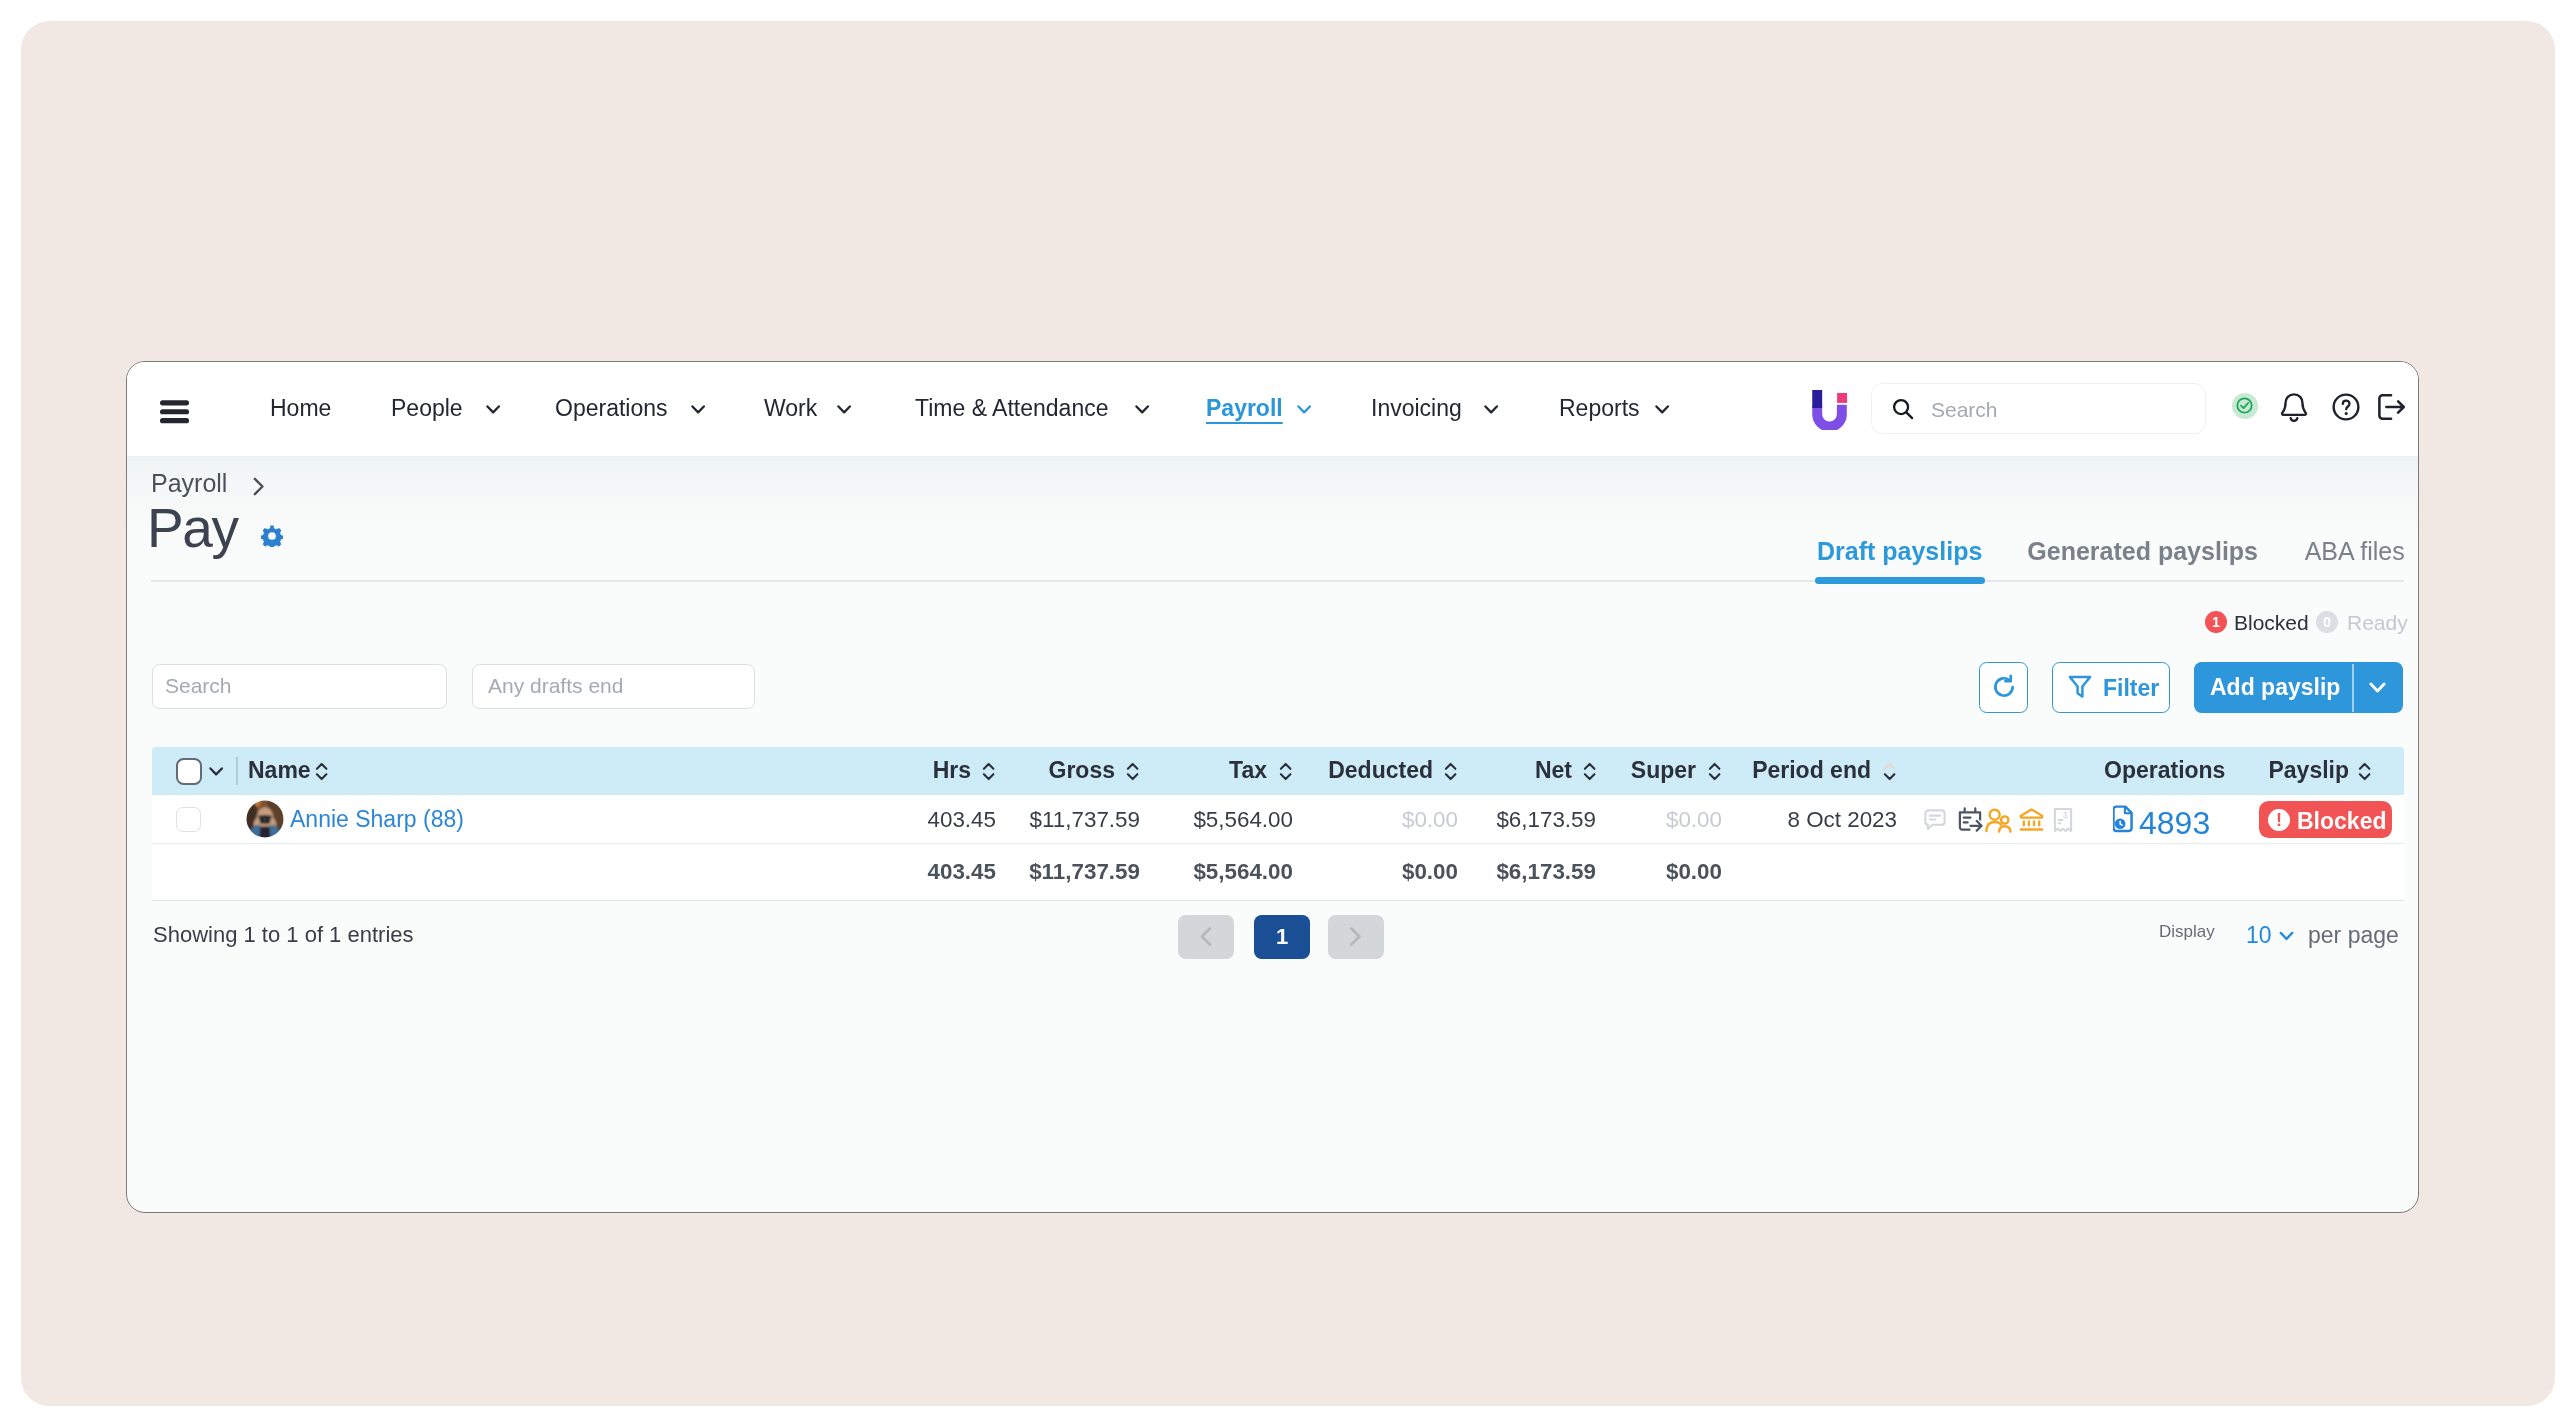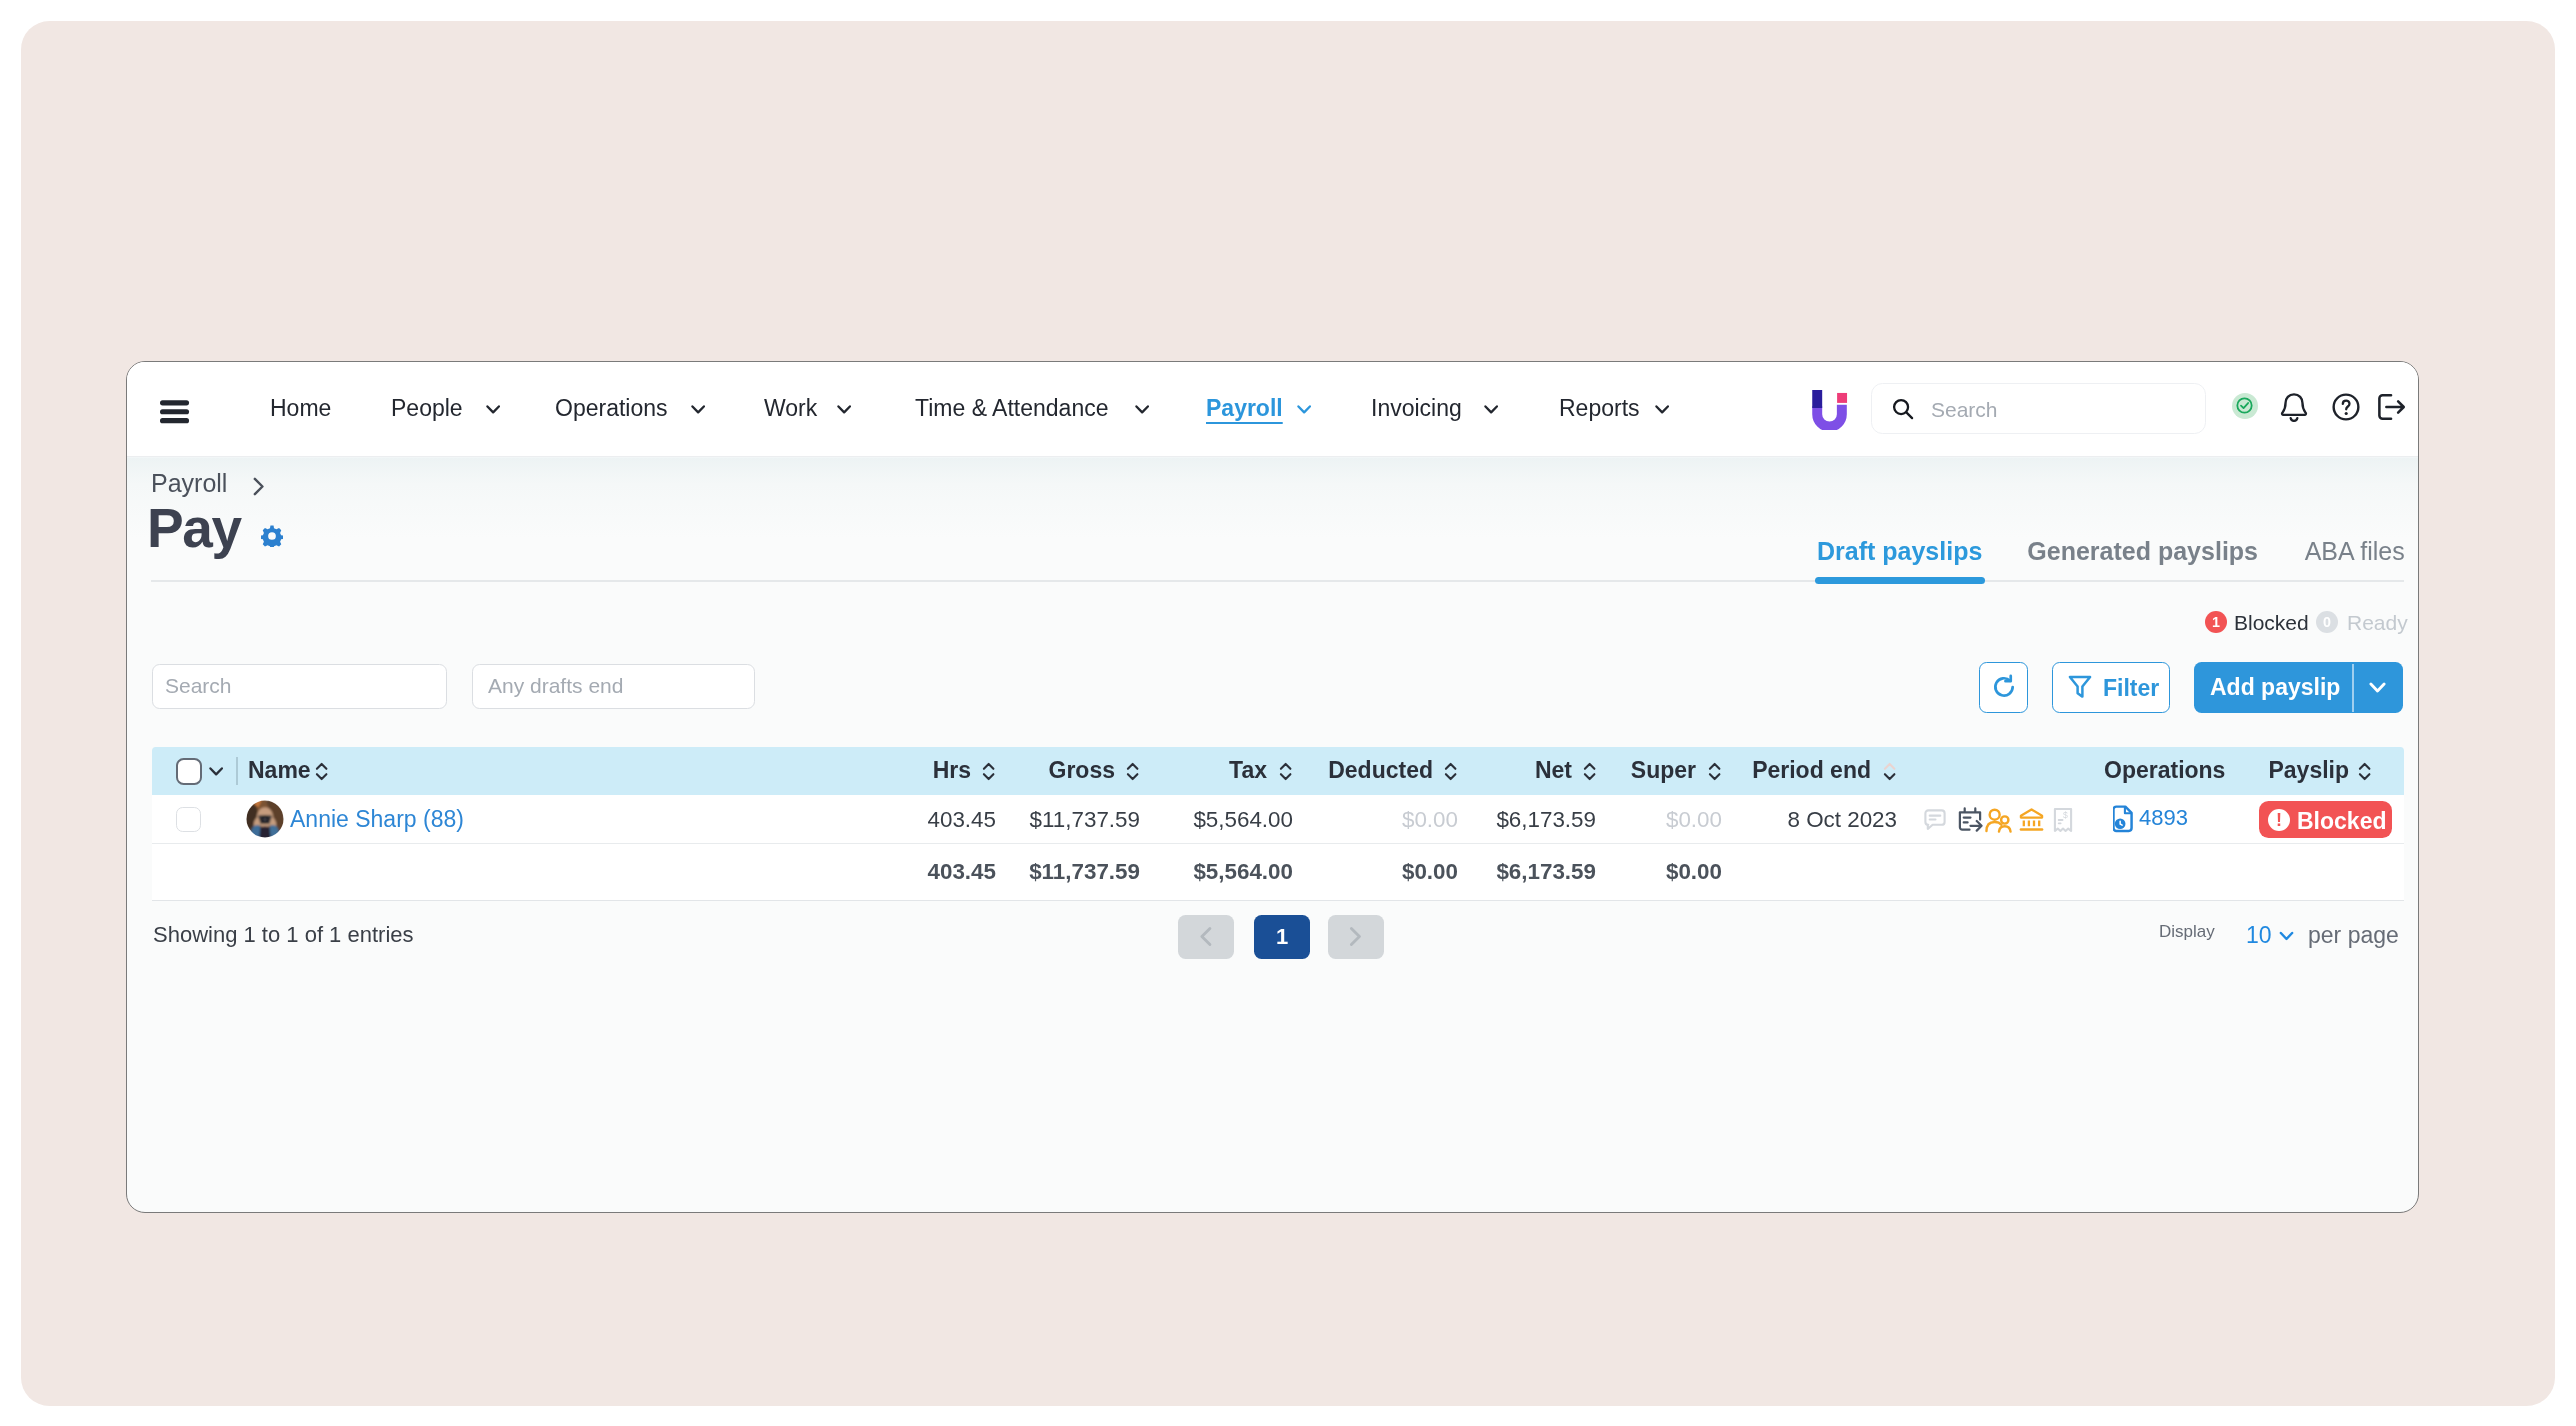--- a/index.html
+++ b/index.html
@@ -99,21 +99,21 @@
       <path d="M16 2 L7 2 A3.4 3.4 0 0 0 3.6 5.4 L3.6 23.6 A3.4 3.4 0 0 0 7 27 L16 27" fill="none" stroke="#1e222a" stroke-width="2.7" stroke-linecap="round"></path>
       <path d="M11 14.5 L29 14.5 M23.5 8.5 L29.5 14.5 L23.5 20.5" fill="none" stroke="#1e222a" stroke-width="2.7" stroke-linecap="round" stroke-linejoin="round"></path>
     </svg>
   </div>
 
   <span class="abs" style="left:24px;top:107px;font-size:25px;color:#4b515b;">Payroll</span>
   <svg class="abs" style="left:125px;top:115px" width="13.3" height="19" viewBox="0 0 14 20">
       <path d="M3 2 L11 10 L3 18" fill="none" stroke="#4b515b" stroke-width="2.6" stroke-linecap="round" stroke-linejoin="round"></path>
     </svg>
 
-  <span class="abs" style="left:20px;top:134px;font-size:55px;font-weight:bold;color:#3d4250;letter-spacing:-1.4px;text-align:right;">Pay</span>
+  <span class="abs" style="left:20px;top:134px;font-size:55px;font-weight:normal;color:#3d4250;letter-spacing:-1.4px;text-align:right;">Pay</span>
   <svg class="abs" style="left:134px;top:163px" width="22" height="22" viewBox="0 0 24 24">
       <path fill-rule="evenodd" fill="#2c80cf" d="M10.3 0.5 h3.4 l0.5 3 a8.7 8.7 0 0 1 2.6 1.1 l2.9-1.3 2.4 2.4 -1.3 2.9 a8.7 8.7 0 0 1 1.1 2.6 l3 0.5 v3.4 l-3 0.5 a8.7 8.7 0 0 1 -1.1 2.6 l1.3 2.9 -2.4 2.4 -2.9-1.3 a8.7 8.7 0 0 1 -2.6 1.1 l-0.5 3 h-3.4 l-0.5-3 a8.7 8.7 0 0 1 -2.6-1.1 l-2.9 1.3 -2.4-2.4 1.3-2.9 a8.7 8.7 0 0 1 -1.1-2.6 l-3-0.5 v-3.4 l3-0.5 a8.7 8.7 0 0 1 1.1-2.6 l-1.3-2.9 2.4-2.4 2.9 1.3 a8.7 8.7 0 0 1 2.6-1.1 Z M12 7.8 a4.2 4.2 0 1 0 0 8.4 a4.2 4.2 0 0 0 0-8.4 Z"></path>
     </svg>
 
   <span class="abs" style="left:1690px;top:175px;font-size:25px;font-weight:bold;color:#2c99dc;">Draft payslips</span>
   <div class="abs" style="left:1688px;top:215px;width:170px;height:6.7px;background:#2c99dc;border-radius:3.8px;z-index:2;"></div>
   <span class="abs" style="right:160px;top:175px;font-size:25px;font-weight:bold;color:#79818a;">Generated payslips</span>
   <span class="abs" style="right:13.3px;top:175px;font-size:25px;font-weight:normal;color:#79818a;">ABA files</span>
 
   <div class="abs" style="left:24px;top:218px;width:2253px;height:1.9px;background:#e5e8ea;"></div>
@@ -257,21 +257,21 @@
       <path d="M6 13.5 H10 M6 17 H8" stroke="#d4d8dd" stroke-width="2" stroke-linecap="round"></path>
       <text x="13" y="11" font-size="9" fill="#d4d8dd" text-anchor="middle" font-family="Liberation Sans">$</text>
     </svg>
 
     <svg class="abs" style="left:1961px;top:58px" width="20" height="28" viewBox="0 0 21 29">
       <path d="M3.5 1.5 H13 L19.5 8 V24 A3 3 0 0 1 16.5 27 H3.5 A3 3 0 0 1 0.5 24 V4.5 A3 3 0 0 1 3.5 1.5 Z" fill="none" stroke="#2484d8" stroke-width="2.6" stroke-linejoin="round"></path>
       <path d="M12.5 2 V8.5 H19" fill="none" stroke="#2484d8" stroke-width="2.2" stroke-linejoin="round"></path>
       <circle cx="7.5" cy="19.5" r="5.6" fill="#2484d8"></circle>
       <path d="M7.5 16.8 V19.7 L9.6 21" fill="none" stroke="#fff" stroke-width="1.6" stroke-linecap="round"></path>
     </svg>
-    <span class="abs" style="left:1987px;top:58px;font-size:22px;color:#2484d8;">4893</span>
+    <span class="abs" style="left:1987px;top:58px;font-size:32px;color:#2484d8;">4893</span>
 
     <div class="abs" style="left:2107px;top:54px;width:133px;height:37px;background:#f25354;border-radius:9.5px;"></div>
     <div class="abs" style="left:2116px;top:62px;width:22px;height:22px;border-radius:50%;background:#fff;"></div>
     <span class="abs" style="left:2124px;top:63px;font-size:18px;font-weight:bold;color:#f25354;">!</span>
     <span class="abs" style="left:2145px;top:61px;font-size:23px;font-weight:bold;color:#fff;">Blocked</span>
 
     <span class="sval" style="right:1408px;">403.45</span>
     <span class="sval" style="right:1264px;">$11,737.59</span>
     <span class="sval" style="right:1111px;">$5,564.00</span>
     <span class="sval" style="right:946px;">$0.00</span>

